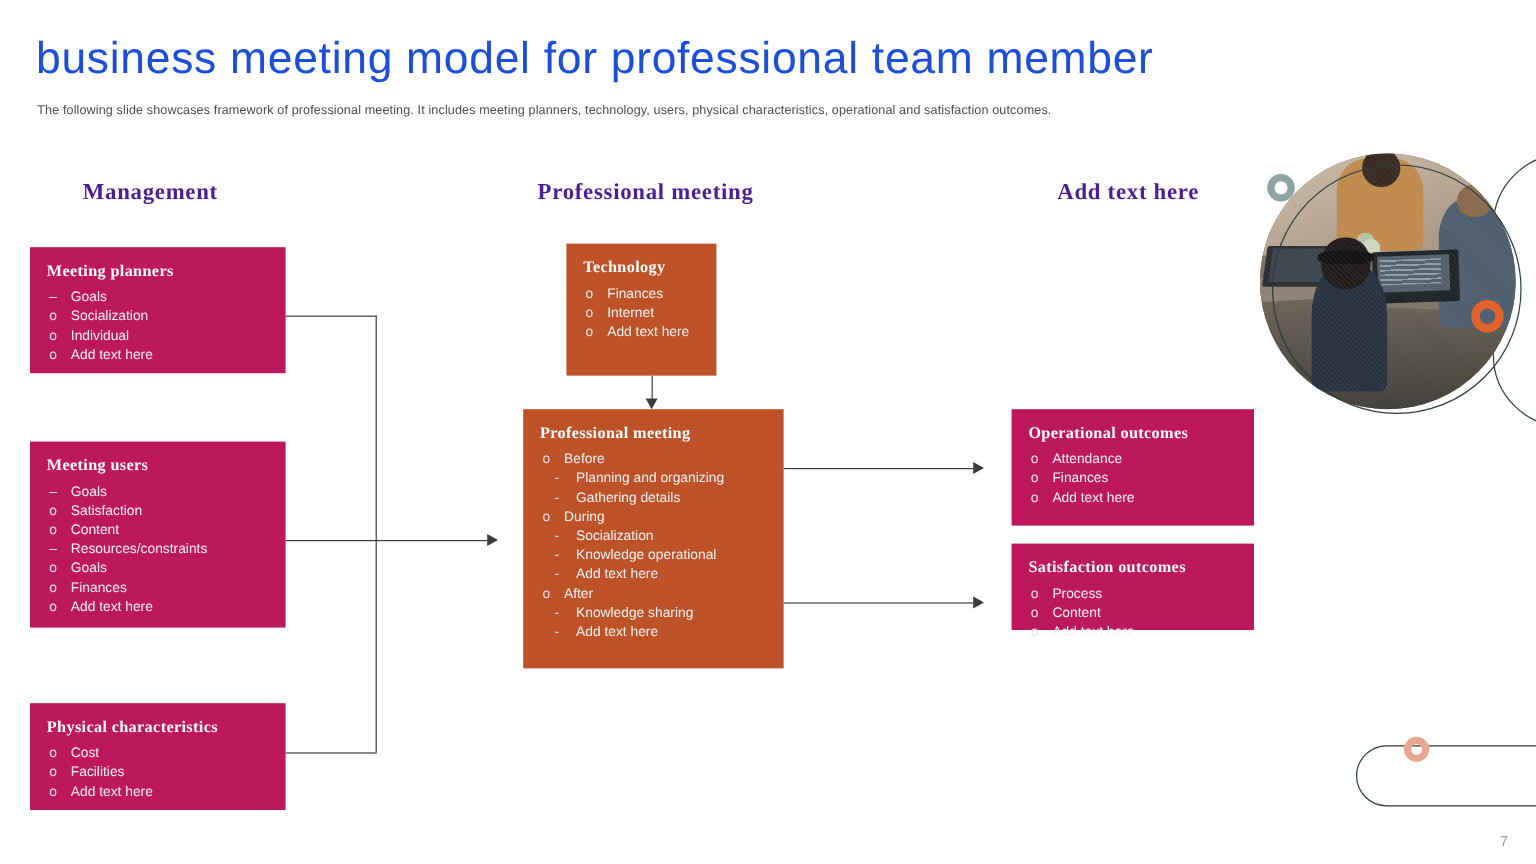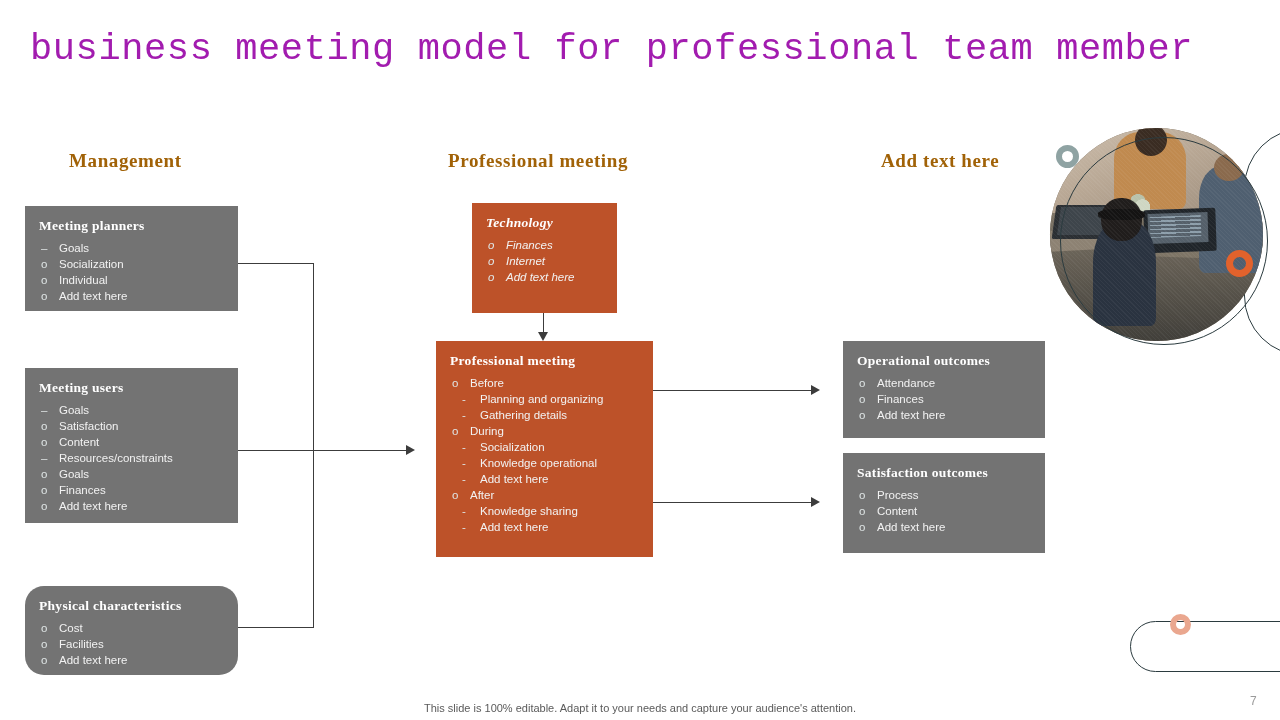--- a/index.html
+++ b/index.html
@@ -8,51 +8,51 @@
     background:#ffffff;
     font-family:"Liberation Sans", sans-serif;
     overflow:hidden;
     position:relative;
   }
   .slide{position:absolute;inset:0;overflow:hidden;}
 
   
   .title{
     position:absolute;left:30px;top:27px;
-    font-family:Liberation Mono, monospace;
+    font-family:Liberation Sans, sans-serif;
     font-size:37px;line-height:44px;
-    color:#a21caf;letter-spacing:.6px;
+    color:#1d4ed8;letter-spacing:.6px;
     white-space:nowrap;
   }
   .subtitle{
     position:absolute;left:31px;top:85px;
     font-size:10.5px;line-height:15px;
     color:#4d4d4d;letter-spacing:.1px;
     white-space:nowrap;
   }
 
   
   .col-head{
     position:absolute;
     font-family:"Liberation Serif", serif;
-    font-weight:bold;font-size:19px;color:#a16207;
+    font-weight:bold;font-size:19px;color:#4c1d95;
     letter-spacing:.6px;white-space:nowrap;
   }
   #head-management{left:69px;top:150px;}
   #head-professional{left:448px;top:150px;}
   #head-addtext{left:881px;top:150px;}
 
   
   .card{
     position:absolute;
     box-sizing:border-box;
     padding:12px 14px 10px 14px;
     color:#ffffff;
   }
-  .card.teal{background:#737373;}
+  .card.teal{background:#be185d;}
   .card.orange{background:#bd5229;}
   .card-title{
     font-family:"Liberation Serif", serif;
     font-weight:bold;
     font-size:13.5px;
     letter-spacing:.3px;
     color:#ffffff;
     margin-bottom:6px;
     white-space:nowrap;
   }
@@ -69,25 +69,25 @@
   ul.bullets li .mk{
     position:absolute;left:2px;top:0;
     width:16px;text-align:left;
     color:#dfe5e5;font-size:11.5px;
   }
   ul.bullets li.sub .mk{left:12px;}
 
   
   #card-meeting-planners{left:25px;top:206px;width:213px;height:105px;}
   #card-meeting-users{left:25px;top:368px;width:213px;height:155px;}
-  #card-physical-characteristics{left:25px;top:586px;width:213px;height:89px;border-radius:19px;}
-  #card-technology{left:472px;top:203px;width:145px;height:110px;font-style:italic;}
+  #card-physical-characteristics{left:25px;top:586px;width:213px;height:89px;}
+  #card-technology{left:472px;top:203px;width:125px;height:110px;}
   #card-professional-meeting{left:436px;top:341px;width:217px;height:216px;}
   #card-operational-outcomes{left:843px;top:341px;width:202px;height:97px;}
-  #card-satisfaction-outcomes{left:843px;top:453px;width:202px;height:100px;}
+  #card-satisfaction-outcomes{left:843px;top:453px;width:202px;height:72px;}
 
   
   .conn{position:absolute;background:#3c3c3c;}
   .h-line{height:1px;}
   .v-line{width:1px;}
   .arrow-head{
     position:absolute;width:0;height:0;
     border-top:5px solid transparent;
     border-bottom:5px solid transparent;
     border-left:9px solid #3c3c3c;
@@ -179,20 +179,21 @@
     position:absolute;left:1250px;top:694px;
     font-size:12px;color:#9a9a9a;
   }
 </style>
 </head>
 <body>
 
 <div class="slide">
 
   <div class="title">business meeting model for professional team member</div>
+  <div class="subtitle">The following slide showcases framework of professional meeting. It includes meeting planners, technology, users, physical characteristics, operational and satisfaction outcomes.</div>
 
   <div class="col-head" id="head-management">Management</div>
   <div class="col-head" id="head-professional">Professional meeting</div>
   <div class="col-head" id="head-addtext">Add text here</div>
 
   <div class="conn h-line" style="left:238px;top:263px;width:76px;"></div>
   <div class="conn v-line" style="left:313px;top:263px;height:364px;"></div>
   <div class="conn h-line" style="left:238px;top:627px;width:76px;"></div>
   <div class="conn h-line" style="left:238px;top:450px;width:168px;"></div>
   <div class="arrow-head" style="left:406px;top:445px;"></div>
@@ -302,16 +303,15 @@
       <div class="hphone"></div>
       <div class="grain"></div>
     </div>
   </div>
   <div class="photo-ring"></div>
   <div class="ring-gray"></div>
   <div class="ring-orange"></div>
   <div class="pill-bottom"></div>
   <div class="ring-salmon"></div>
 
-  <div class="footer-note">This slide is 100% editable. Adapt it to your needs and capture your audience's attention.</div>
   <div class="page-num">7</div>
 
 </div>
 
 </body></html>

